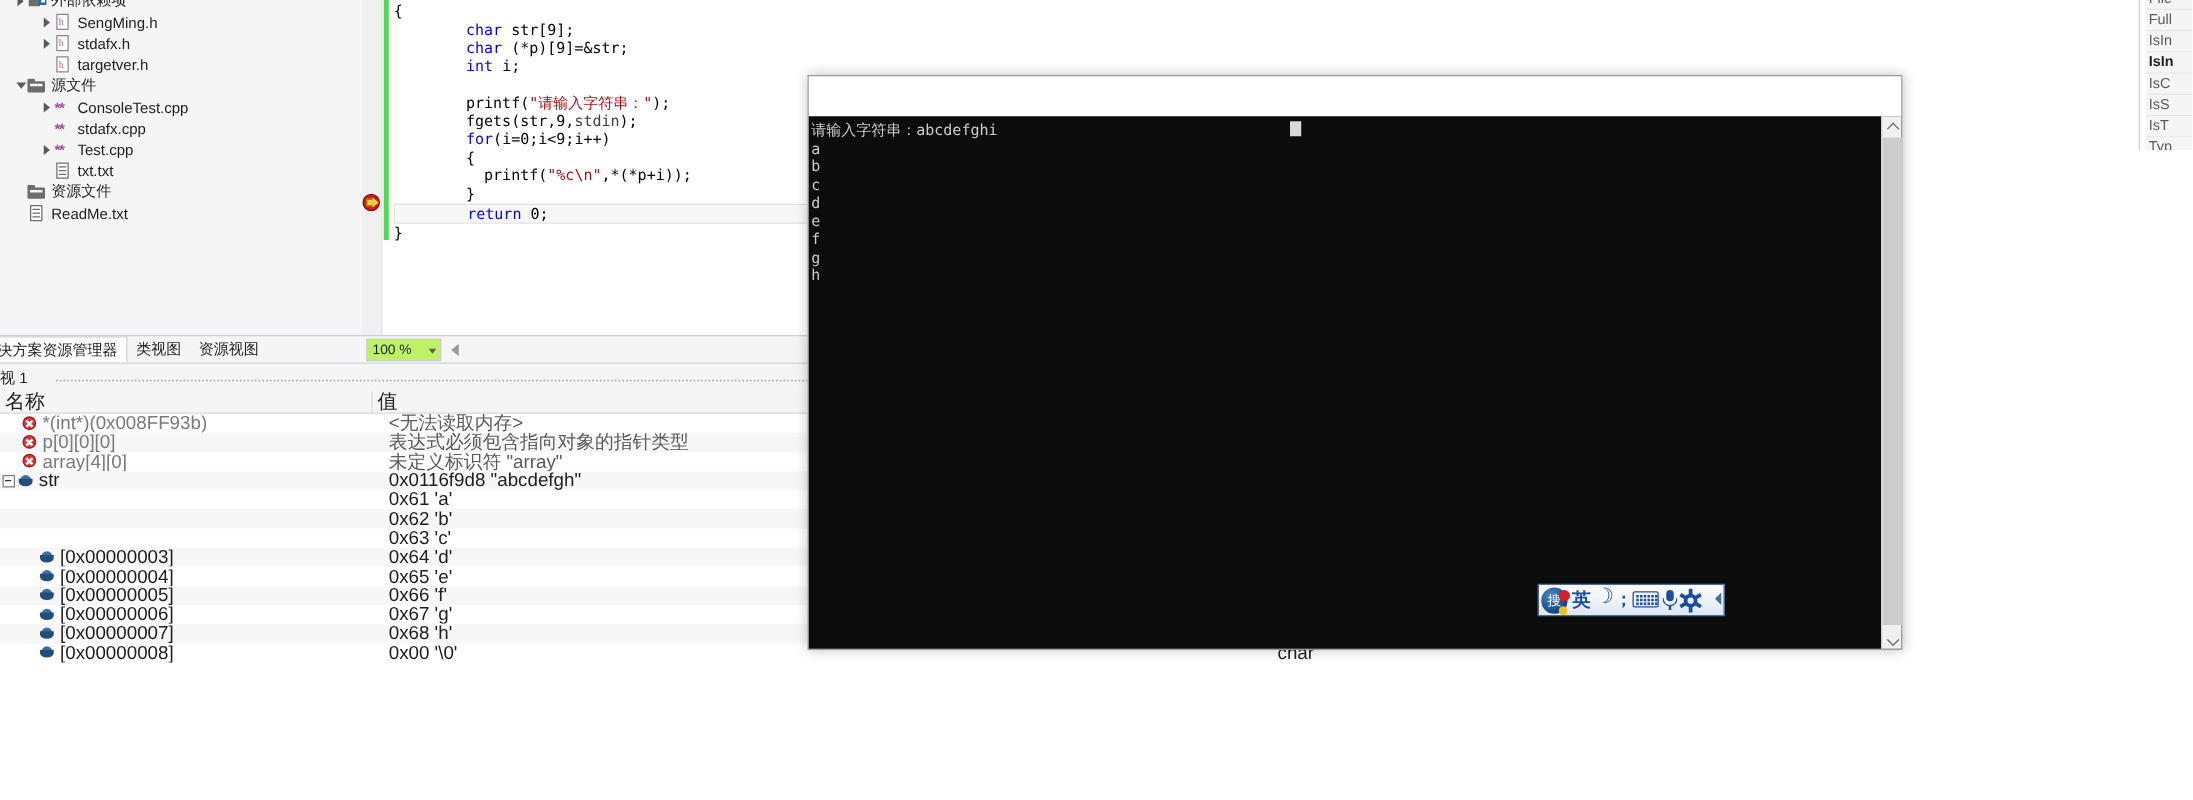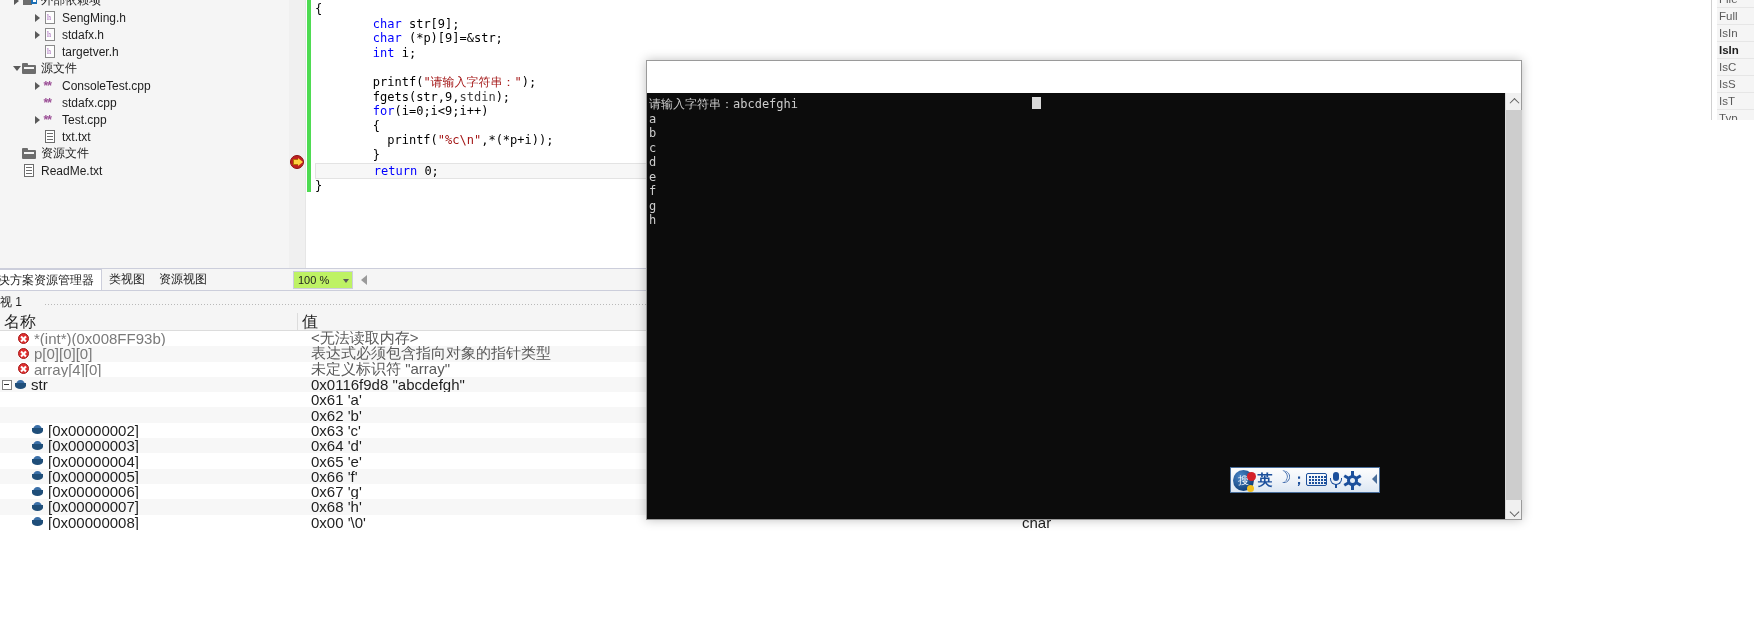--- a/index.html
+++ b/index.html
@@ -672,28 +672,20 @@
         </div>
         <div class="wrow">
           <span class="w-value">0x61 'a'</span>
           <span class="w-type"></span>
         </div>
         <div class="wrow alt">
           <span class="w-value">0x62 'b'</span>
           <span class="w-type"></span>
         </div>
         <div class="wrow">
-          <span class="w-name">
-            <span class="ind" style="width:32px"></span>
-            <span class="ic-var">
-              <span class="top"></span>
-              <span class="bot"></span>
-            </span>
-            <span>[0x00000002]</span>
-          </span>
           <span class="w-value">0x63 'c'</span>
           <span class="w-type"></span>
         </div>
         <div class="wrow alt">
           <span class="w-name">
             <span class="ind" style="width:32px"></span>
             <span class="ic-var">
               <span class="top"></span>
               <span class="bot"></span>
             </span>

